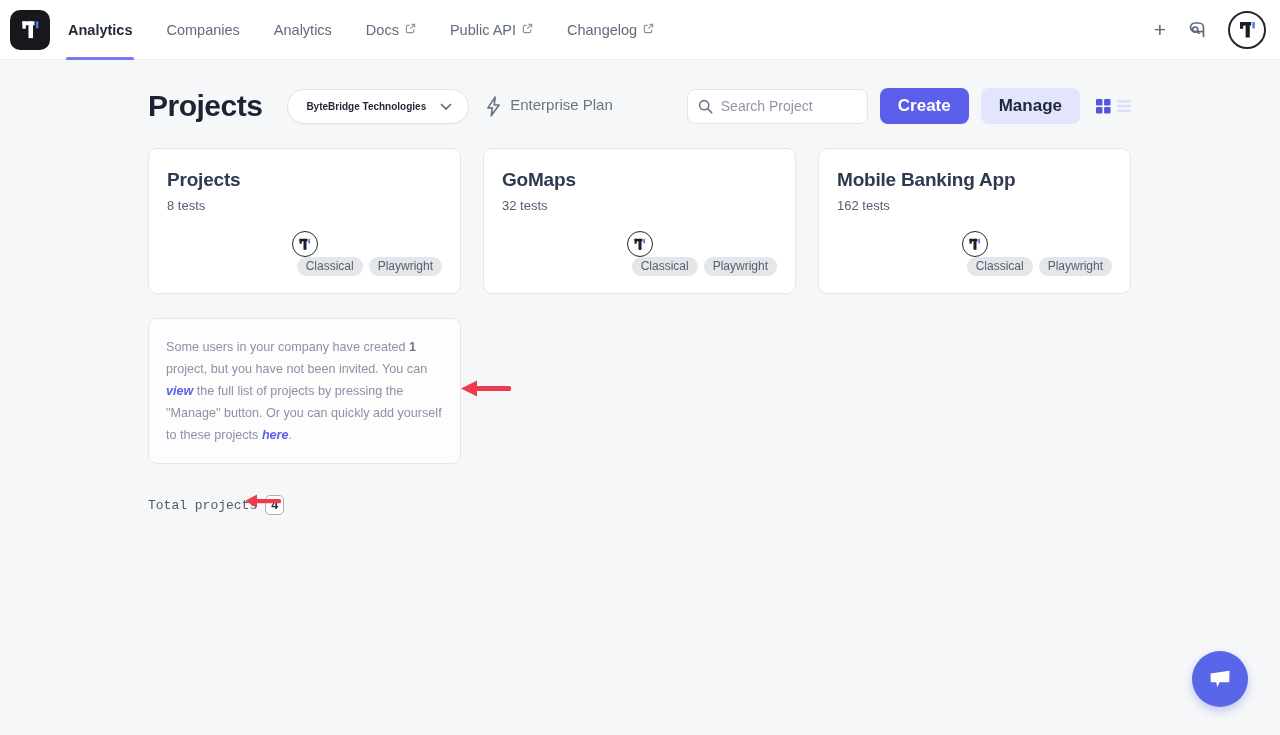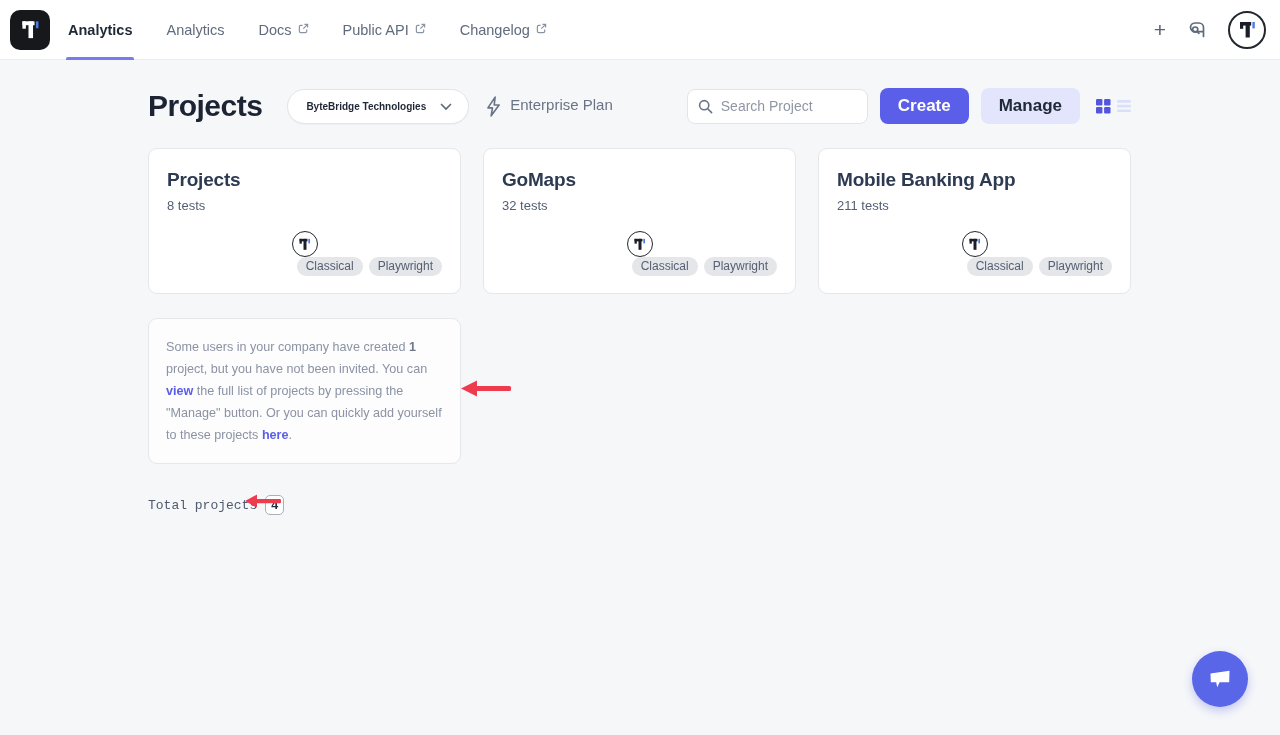--- a/index.html
+++ b/index.html
@@ -95,21 +95,21 @@
     border-radius:10px; padding:0 9px; white-space:nowrap;
   }
 
   
   .notice {
     width:313px; height:146px; margin-top:24px; background:#fdfdfe;
     border:1px solid #e6e7eb; border-radius:9px; padding:17px 17px;
     font-size:12.6px; line-height:22px; color:#8a92a4;
   }
   .notice b { color:#6e7889; }
-  .notice a { color:#5a5ee9; text-decoration:none; font-weight:bold; cursor:pointer; }
+  .notice a { color:#5a5ee9; text-decoration:none; font-weight:bold; cursor:pointer;font-style:italic; }
 
   
   .summary { margin-top:31px; display:flex; align-items:center; }
   .summary-label { font-size:13px; color:#4f5a6c;font-family:Liberation Mono, monospace; }
   .count-badge {
     margin-left:8px; min-width:19px; height:20px; border:1px solid #aab0ba;
     border-radius:5px; background:#fff; color:#252d3c; font-size:12.5px; font-weight:bold;
     display:flex; align-items:center; justify-content:center; padding:0 4px;
   }
 
@@ -141,20 +141,23 @@
 <div class="topbar">
   <div class="logo-sq">
     <svg width="26" height="26" viewBox="0 0 24 24">
         <use href="#tmark" fill="#ffffff"></use>
       </svg>
   </div>
 
   <div class="nav">
     <div class="nav-item active">
       <span>Analytics</span>
+    </div>
+    <div class="nav-item">
+      <span>Companies</span>
     </div>
     <div class="nav-item">
       <span>Analytics</span>
     </div>
     <div class="nav-item">
       <span>Docs</span>
       <span class="ext-ic">
         <svg width="11" height="11" viewBox="0 0 12 12" fill="none" stroke="currentColor" stroke-width="1.3">
             <path d="M5 2.5H3A1.5 1.5 0 0 0 1.5 4v5A1.5 1.5 0 0 0 3 10.5h5A1.5 1.5 0 0 0 9.5 9V7"></path>
             <path d="M7 1.5h3.5V5"></path>
@@ -285,21 +288,21 @@
         </span>
         <span class="badges">
           <span class="badge">Classical</span>
           <span class="badge">Playwright</span>
         </span>
       </div>
     </div>
 
     <div class="card">
       <div class="card-title">Mobile Banking App</div>
-      <div class="card-tests">211 tests</div>
+      <div class="card-tests">162 tests</div>
       <div class="card-foot">
         <span class="proj-logo">
           <svg width="17" height="17" viewBox="0 0 24 24">
               <use href="#tmark" fill="#191e28"></use>
             </svg>
         </span>
         <span class="badges">
           <span class="badge">Classical</span>
           <span class="badge">Playwright</span>
         </span>

